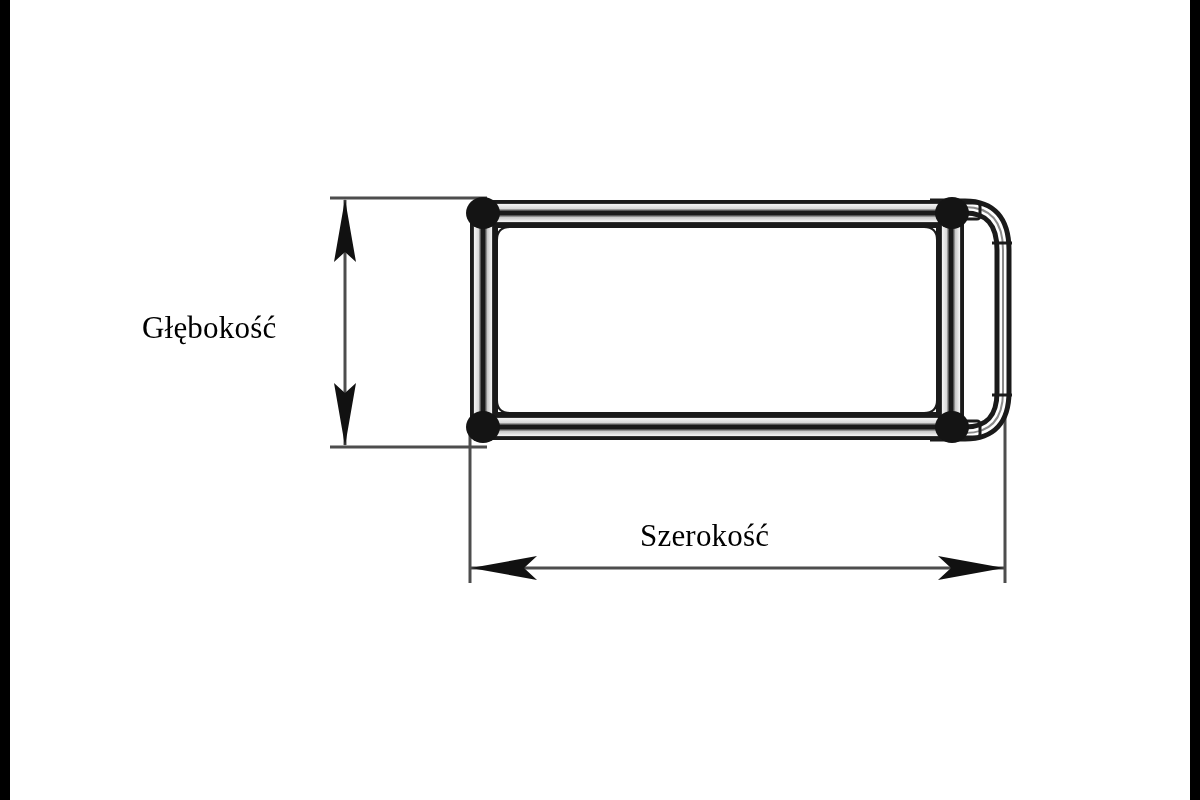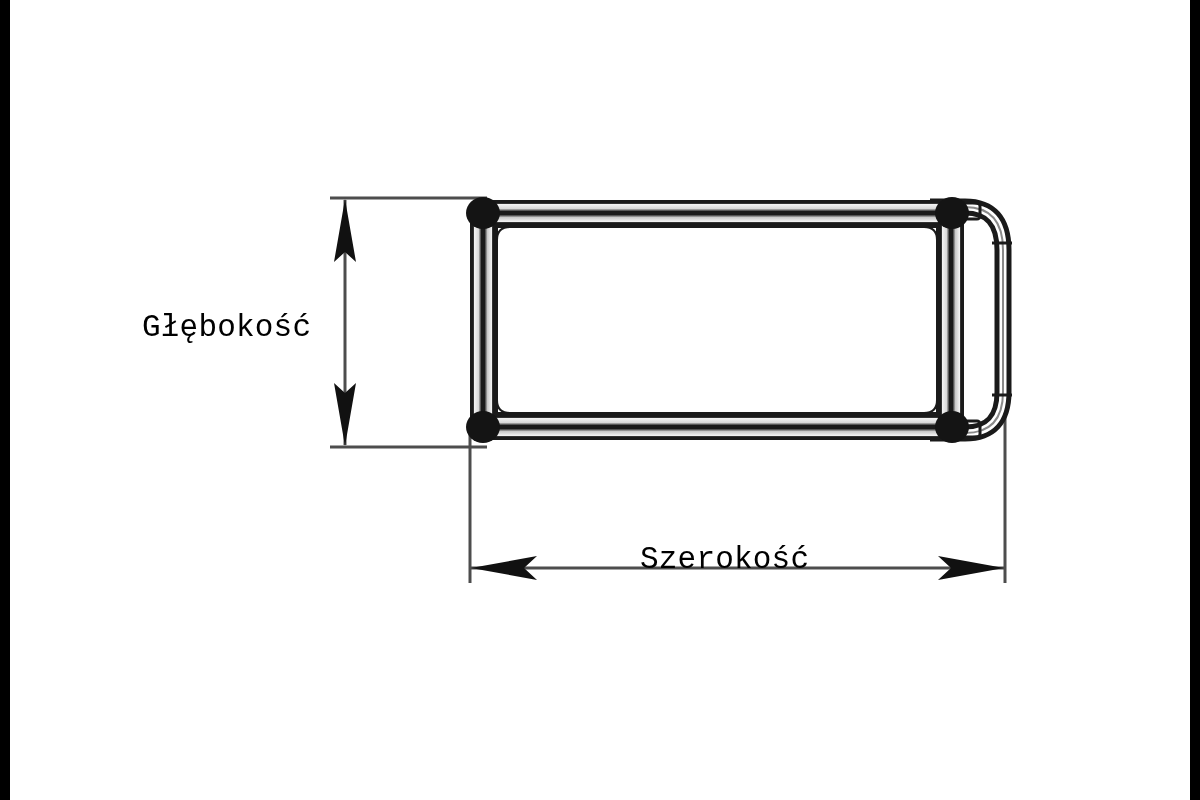--- a/index.html
+++ b/index.html
@@ -30,34 +30,33 @@
   #edge-right { left: 1190px; width: 10px; }
 
   #drawing {
     position: absolute;
     left: 0;
     top: 0;
   }
   .dim-label {
     position: absolute;
     color: #000000;
-    font-family: Liberation Mono, monospace;
+    font-family: Liberation Serif, serif;
     font-size: 31px;
     font-weight: 400;
     white-space: nowrap;
     letter-spacing: 0.2px;
   }
   #label-depth {
     left: 142px;
     top: 310px;
   }
   #label-width {
     left: 640px;
     top: 518px;
-    margin-top: 24px;
   }
 </style>
 </head>
 <body>
 
 <div id="stage">
 
   <div class="edge-bar" id="edge-left"></div>
   <div class="edge-bar" id="edge-right"></div>
 

